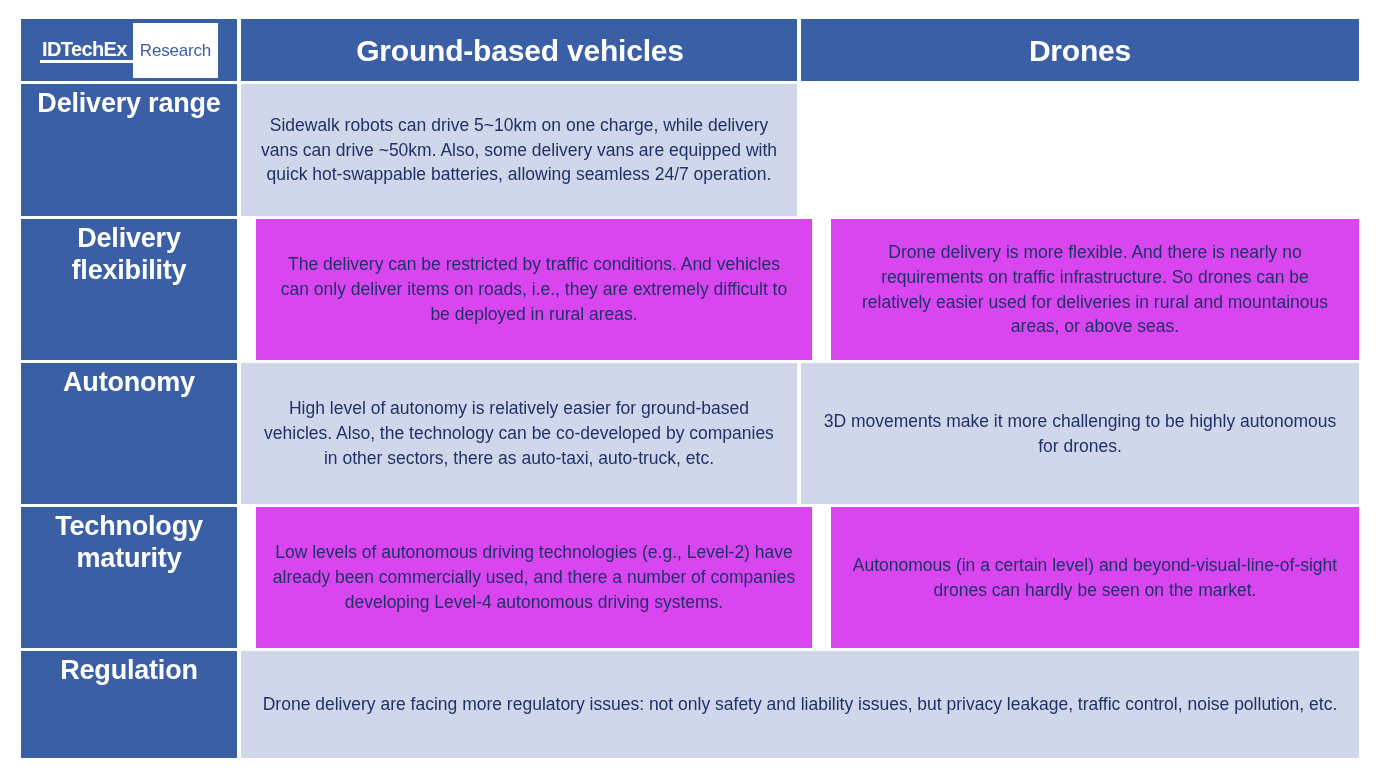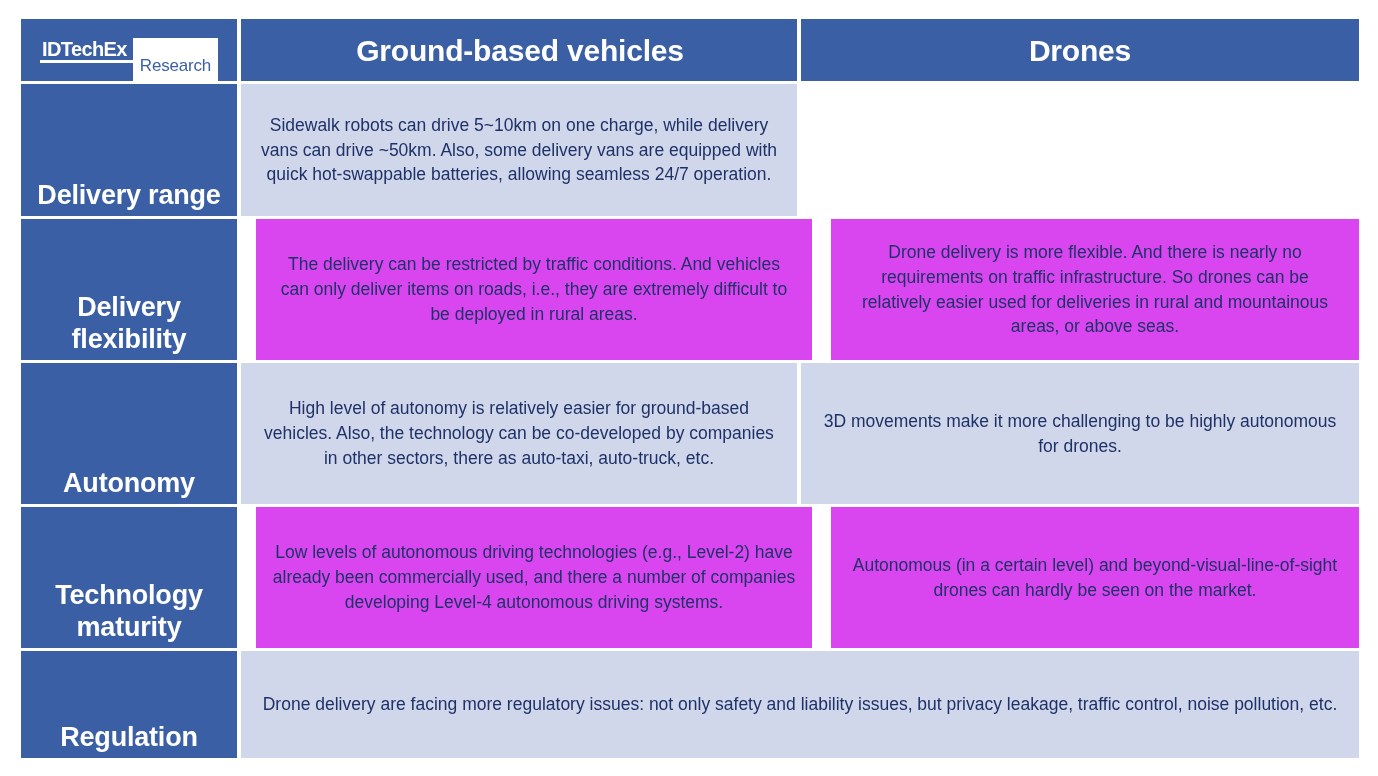--- a/index.html
+++ b/index.html
@@ -40,21 +40,21 @@
     width: 100%;
   }
 
   
   .row-header { height: 62px; flex: 0 0 62px; }
 
   .cell-label {
     flex: 0 0 216px;
     background: #3a5fa5;
     display: flex;
-    align-items: flex-end;
+    align-items: flex-start;
     justify-content: center;
     box-sizing: border-box;
     padding: 4px 8px;
   }
   .cell-label .lbl {
     color: #ffffff;
     font-weight: bold;
     font-size: 27px;
     line-height: 1.18;
     text-align: center;
@@ -85,21 +85,21 @@
   .cell-logo {
     flex: 0 0 216px;
     background: #3a5fa5;
     display: flex;
     align-items: center;
     justify-content: center;
     box-sizing: border-box;
   }
   .logo {
     display: flex;
-    align-items: flex-start;
+    align-items: center;
     height: 25px;
   }
   .logo-idtechex {
     color: #ffffff;
     font-weight: bold;
     font-size: 20px;
     line-height: 22px;
     letter-spacing: -0.6px;
     border-bottom: 3px solid #ffffff;
     padding: 0 6px 0 2px;

